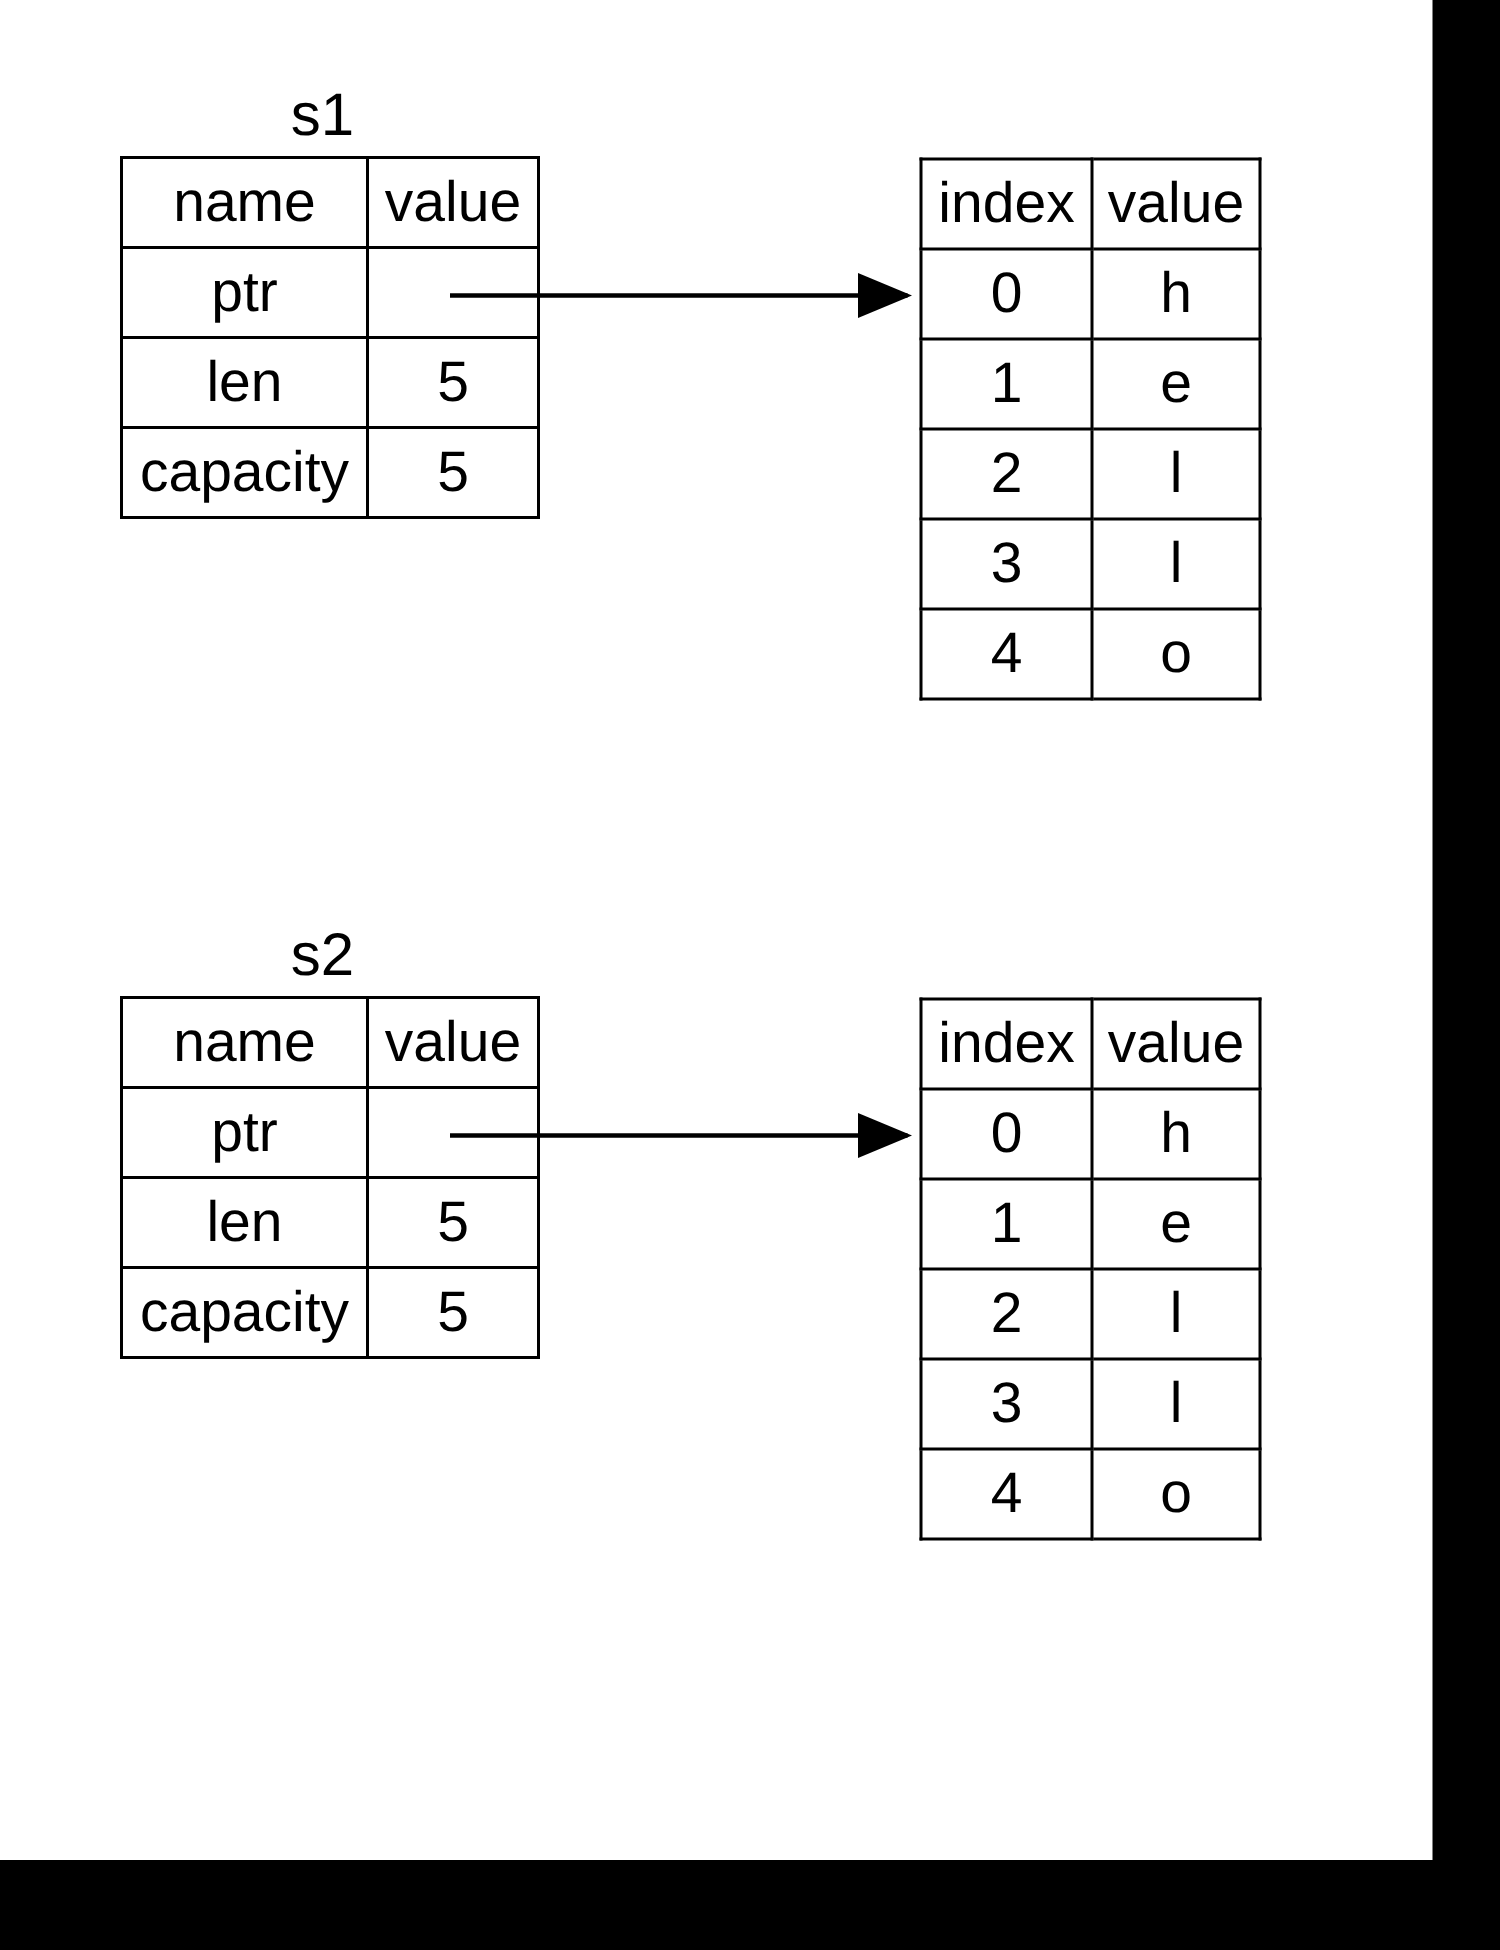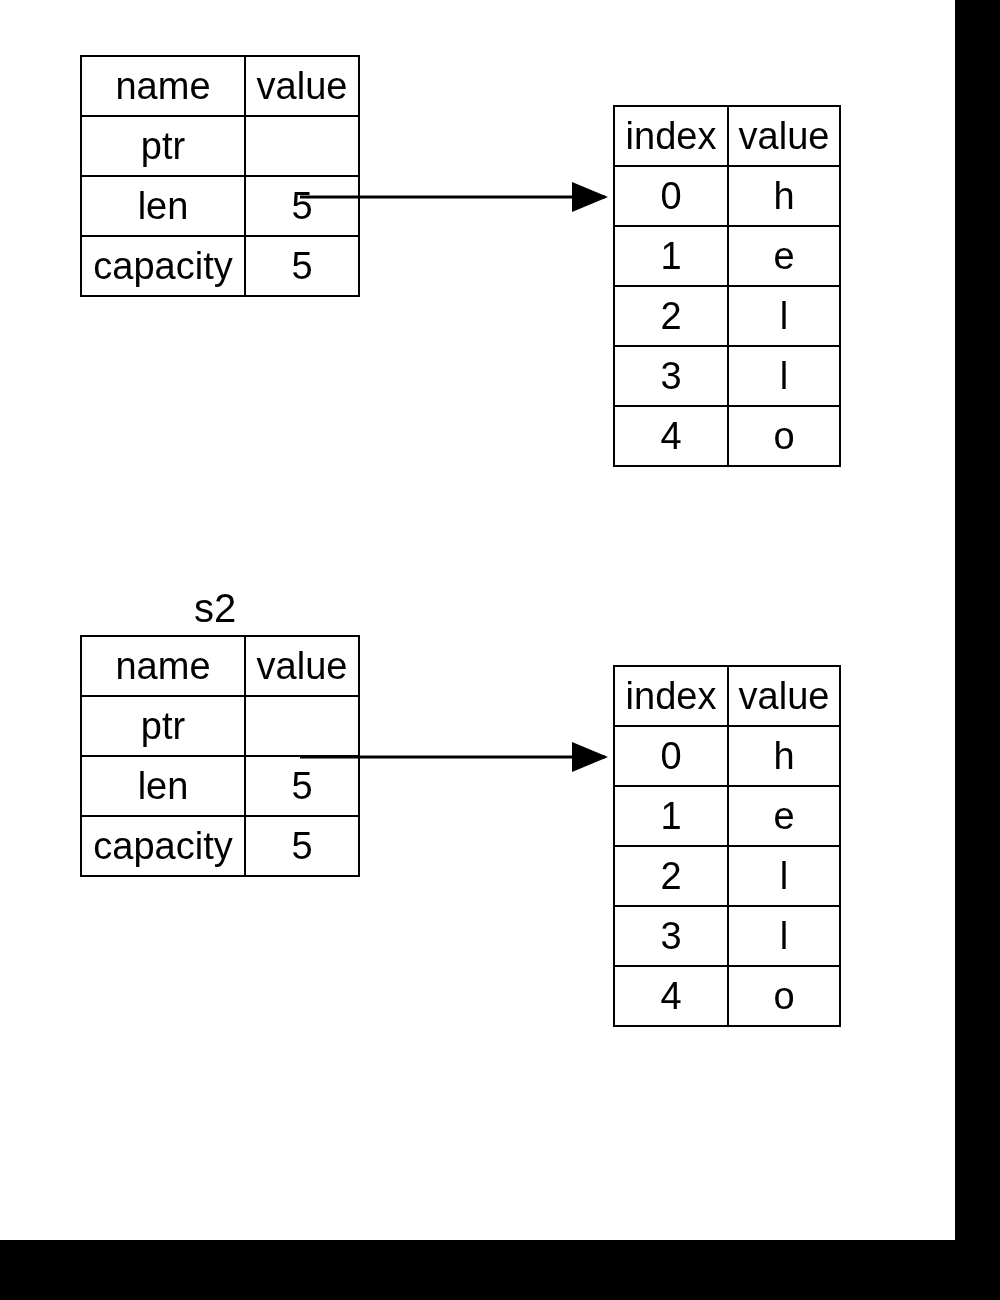--- a/index.html
+++ b/index.html
@@ -34,20 +34,21 @@
     .heap-table .col2 { width: 108px; }
     svg.arrow {
       position: absolute;
       overflow: visible;
     }
   </style>
 </head>
 <body>
 
 <div class="diagram-block" style="left:80px; top:55px;">
+  <div class="title" style="width:270px;">s1</div>
   <table class="strut-table">
     <tbody>
         <tr>
       <td class="col1">name</td>
       <td class="col2">value</td>
     </tr>
     <tr>
       <td class="col1">ptr</td>
       <td class="col2"></td>
     </tr>
@@ -96,21 +97,21 @@
 
 <svg class="arrow" style="left:300px; top:185px;" width="320" height="30">
   <defs>
     <marker id="ah1" markerWidth="12" markerHeight="10" refX="11" refY="5" orient="auto">
       <polygon points="0 0, 12 5, 0 10" fill="black"></polygon>
     </marker>
   </defs>
   <line x1="0" y1="12" x2="305" y2="12" stroke="black" stroke-width="3" marker-end="url(#ah1)"></line>
 </svg>
 
-<div class="diagram-block" style="left:80px; top:586px;">
+<div class="diagram-block" style="left:80px; top:615px;">
   <div class="title" style="width:270px;">s2</div>
   <table class="strut-table">
     <tbody>
         <tr>
       <td class="col1">name</td>
       <td class="col2">value</td>
     </tr>
     <tr>
       <td class="col1">ptr</td>
       <td class="col2"></td>

